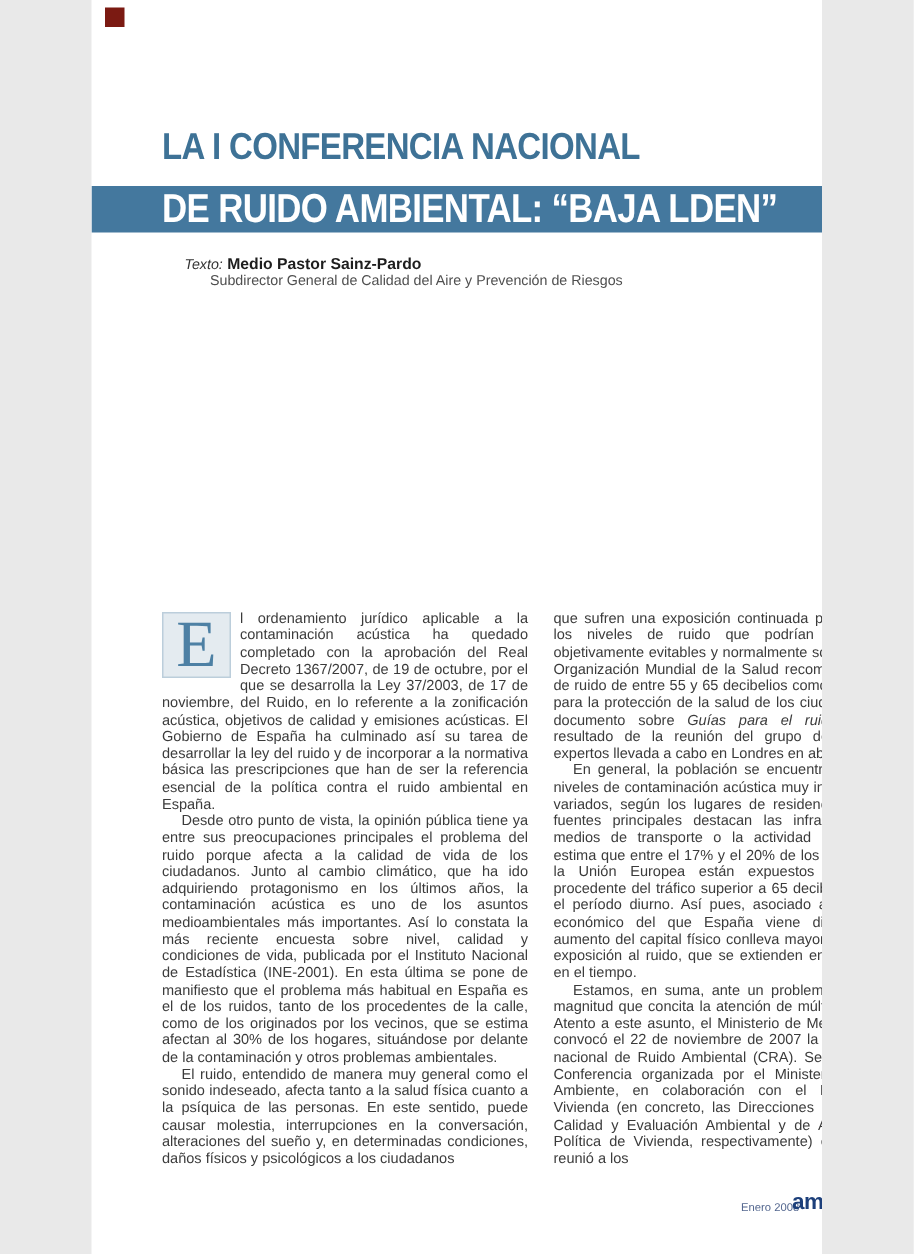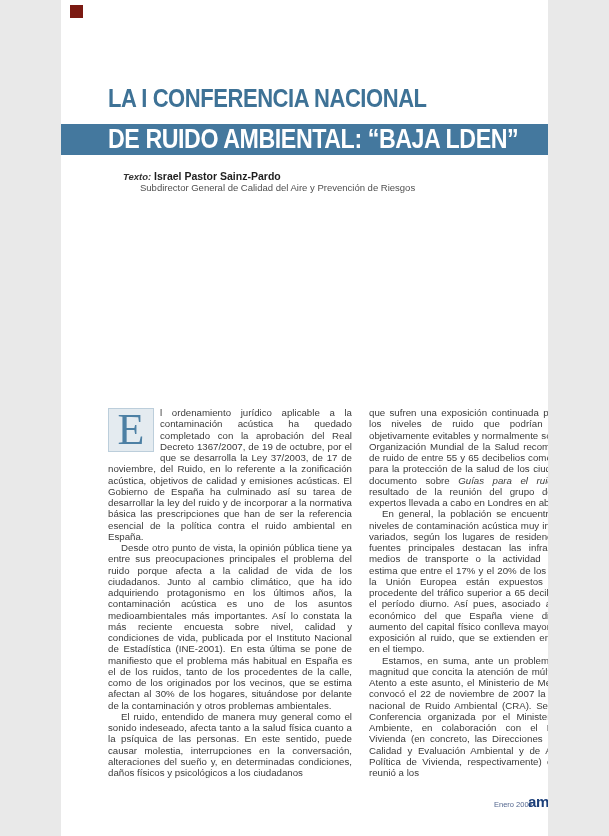--- a/index.html
+++ b/index.html
@@ -24,21 +24,21 @@
   }
   .bar{background:#44789e;}
   .bar1{margin-left:16px;width:22px;}
   .bar2{margin-left:13px;width:21px;}
   .bar3{margin-left:6px;width:9px;}
   .bar4{margin-left:6px;width:5px;}
   .bar5{margin-left:5px;width:4px;}
   .bar6{margin-left:2px;width:3px;}
 
   .byline{position:absolute;left:62px;top:170px;font-size:10.5px;color:#222;}
-  .byline-label{font-style:italic;font-weight:bold;color:#333;font-size:9.5px;}
+  .byline-label{font-style:italic;font-weight:normal;color:#333;font-size:9.5px;}
   .byline-author{font-weight:bold;color:#1e1e1e;}
   .byline-sub{margin-left:17px;font-size:9.5px;color:#4f4f4f;line-height:12.5px;}
 
   .columns{position:absolute;left:47px;top:407px;width:500px;display:flex;}
   .col{width:244px;}
   .col-left{margin-right:17px;}
   .col-right{width:239px;}
   .col p{margin:0;text-align:justify;font-size:9.7px;line-height:11.25px;color:#3b3b3b;}
   .col p.indent{text-indent:13px;}
   .dropcap{
@@ -75,21 +75,21 @@
     <div class="bar bar2"></div>
     <div class="bar bar3"></div>
     <div class="bar bar4"></div>
     <div class="bar bar5"></div>
     <div class="bar bar6"></div>
   </div>
 
   <div class="byline">
     <div>
       <span class="byline-label">Texto:</span>
-      <span class="byline-author">Israel Pastor Sainz-Pardo</span>
+      <span class="byline-author">Medio Pastor Sainz-Pardo</span>
     </div>
     <div class="byline-sub">Subdirector General de Calidad del Aire y Prevención de Riesgos</div>
   </div>
 
   <div class="columns">
     <div class="col col-left">
       <p>
         <span class="dropcap">E</span>
         <span>l ordenamiento jurídico aplicable a la contaminación acústica ha quedado completado con la aprobación del Real Decreto 1367/2007, de 19 de octubre, por el que se desarrolla la Ley 37/2003, de 17 de noviembre, del Ruido, en lo referente a la zonificación acústica, objetivos de calidad y emisiones acústicas. El Gobierno de España ha culminado así su tarea de desarrollar la ley del ruido y de incorporar a la normativa básica las prescripciones que han de ser la referencia esencial de la política contra el ruido ambiental en España.</span>
       </p>

